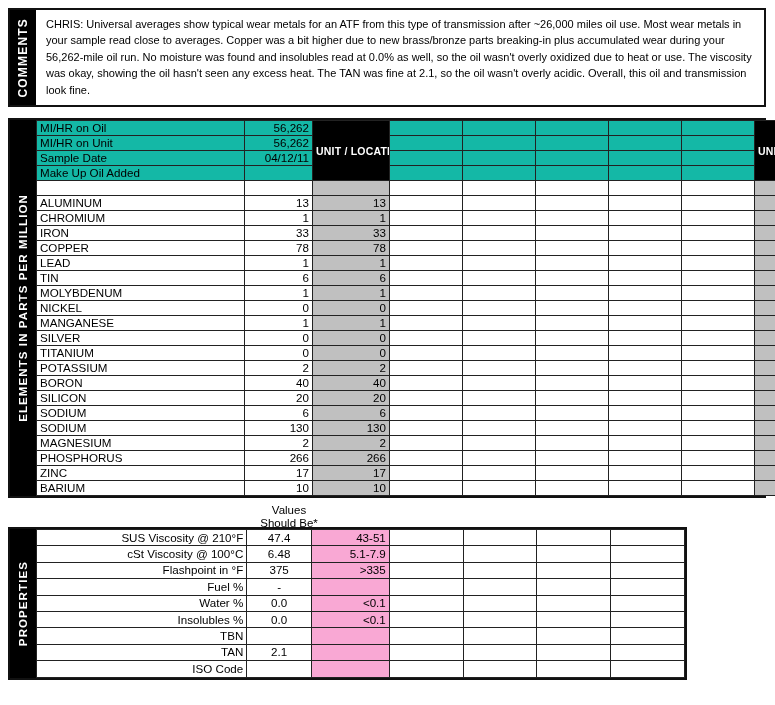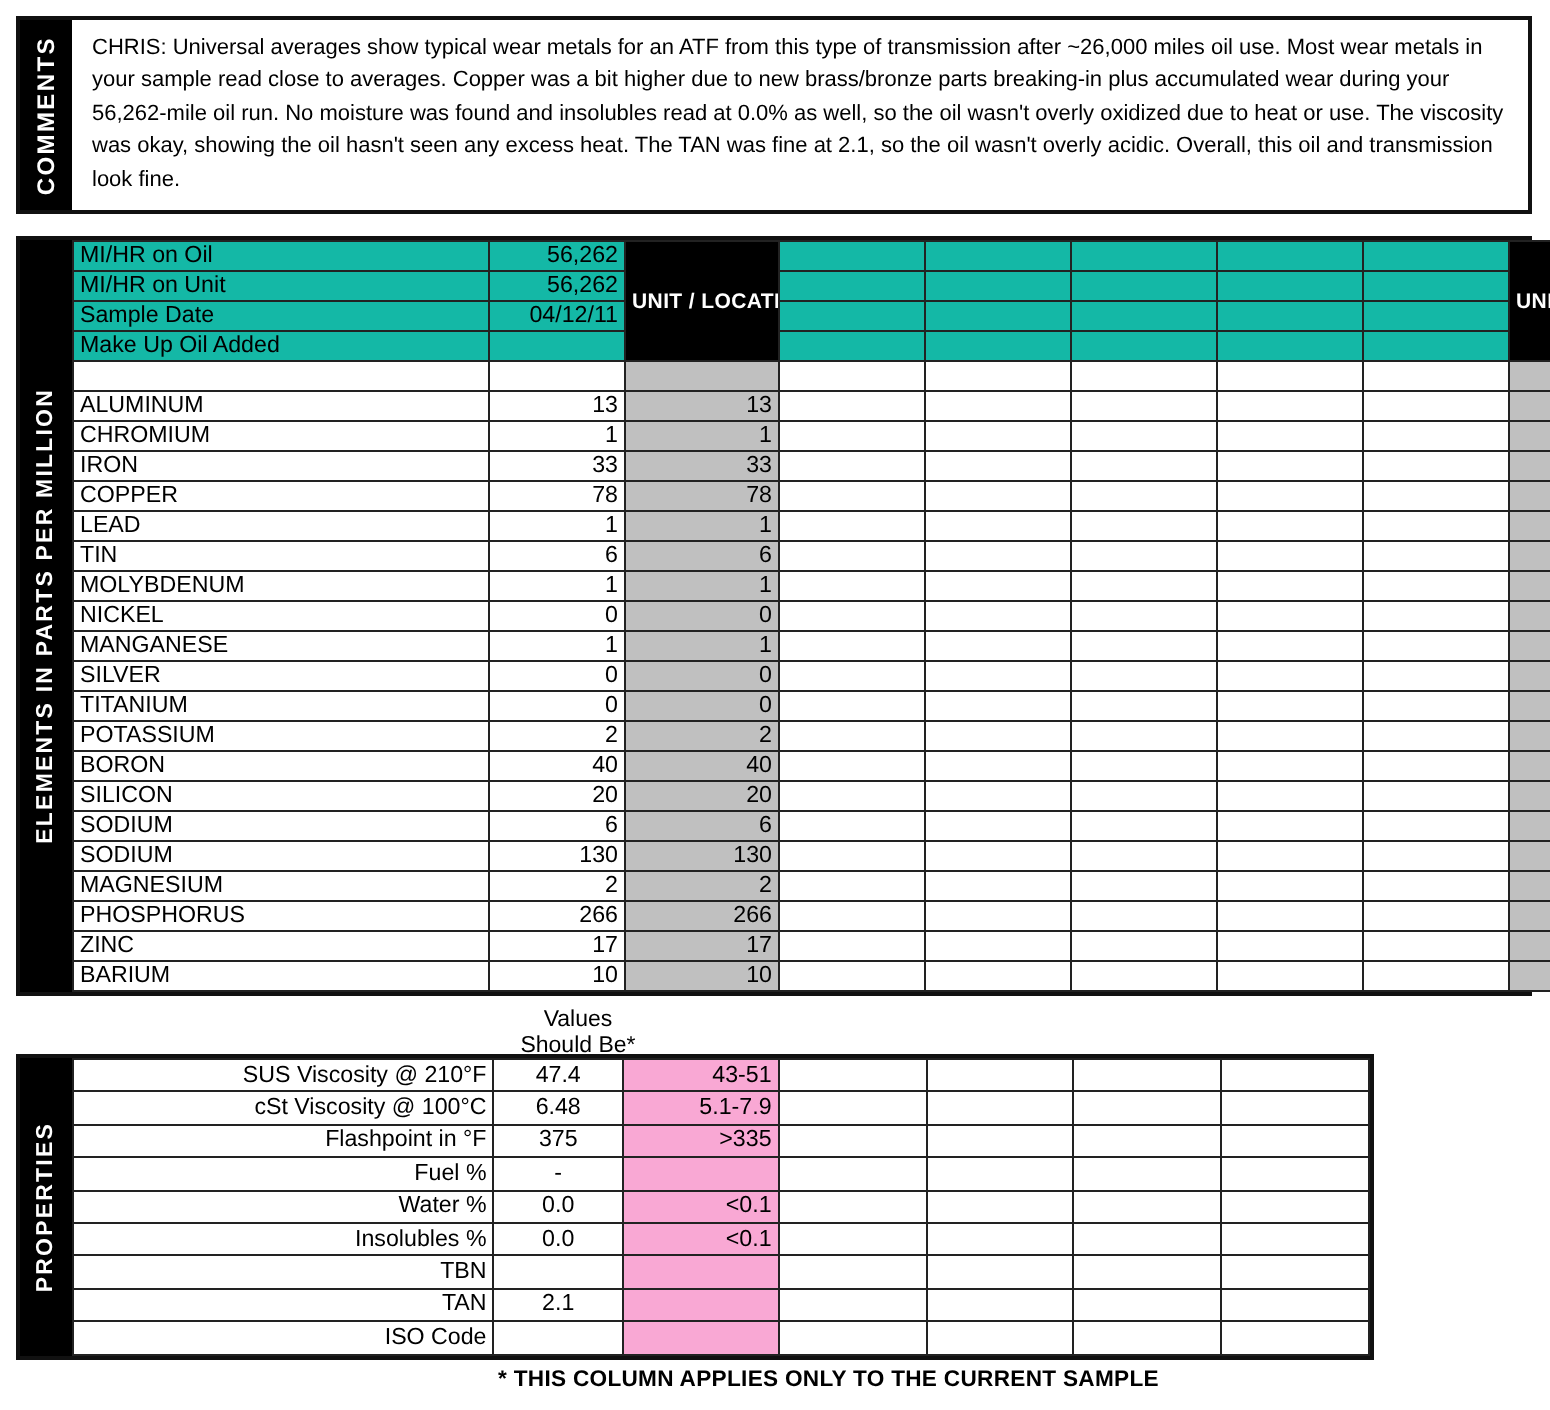--- a/index.html
+++ b/index.html
@@ -514,15 +514,14 @@
             <td class="p-unit"></td>
             <td class="p-blank"></td>
             <td class="p-blank"></td>
             <td class="p-blank"></td>
             <td class="p-blank"></td>
           </tr>
         </tbody>
     </table>
   </div>
 
-  <div class="footnote">* THIS COLUMN APPLIES ONLY TO THE CURRENT SAMPLE</div>
 
 </div>
 
 </body></html>

